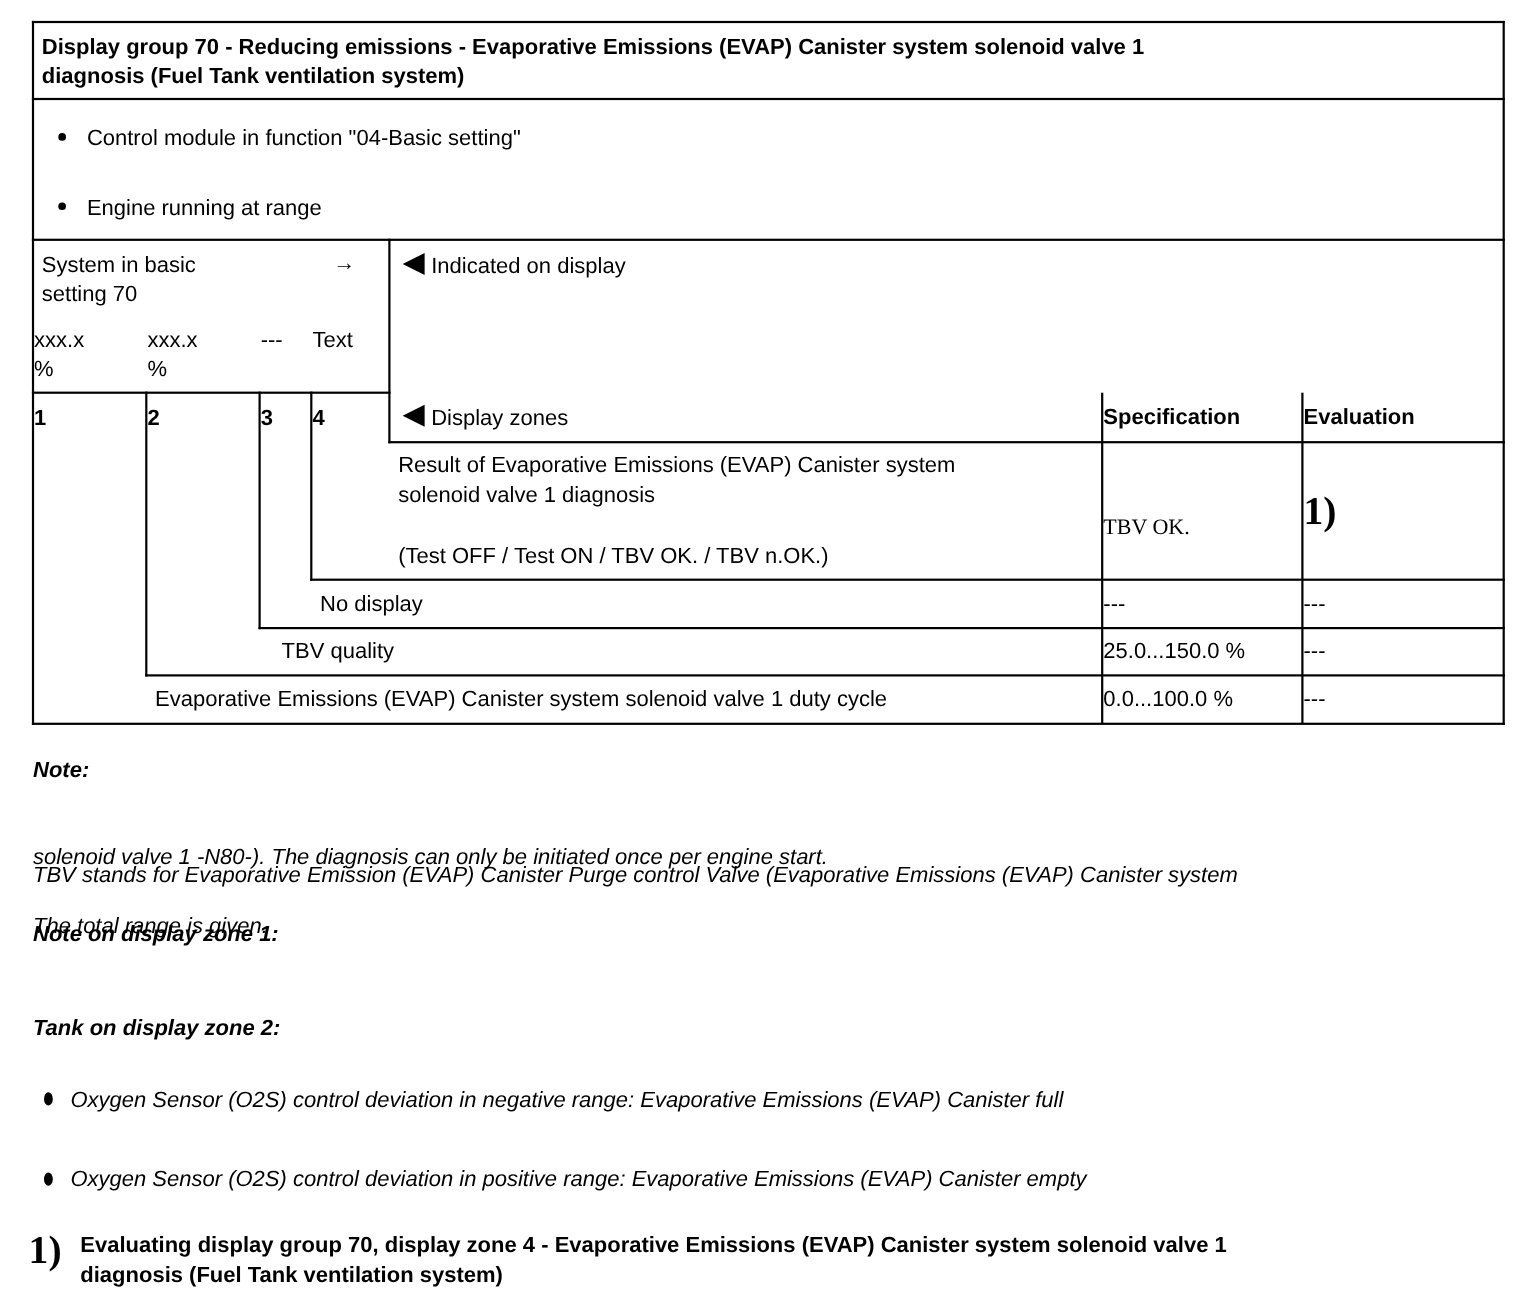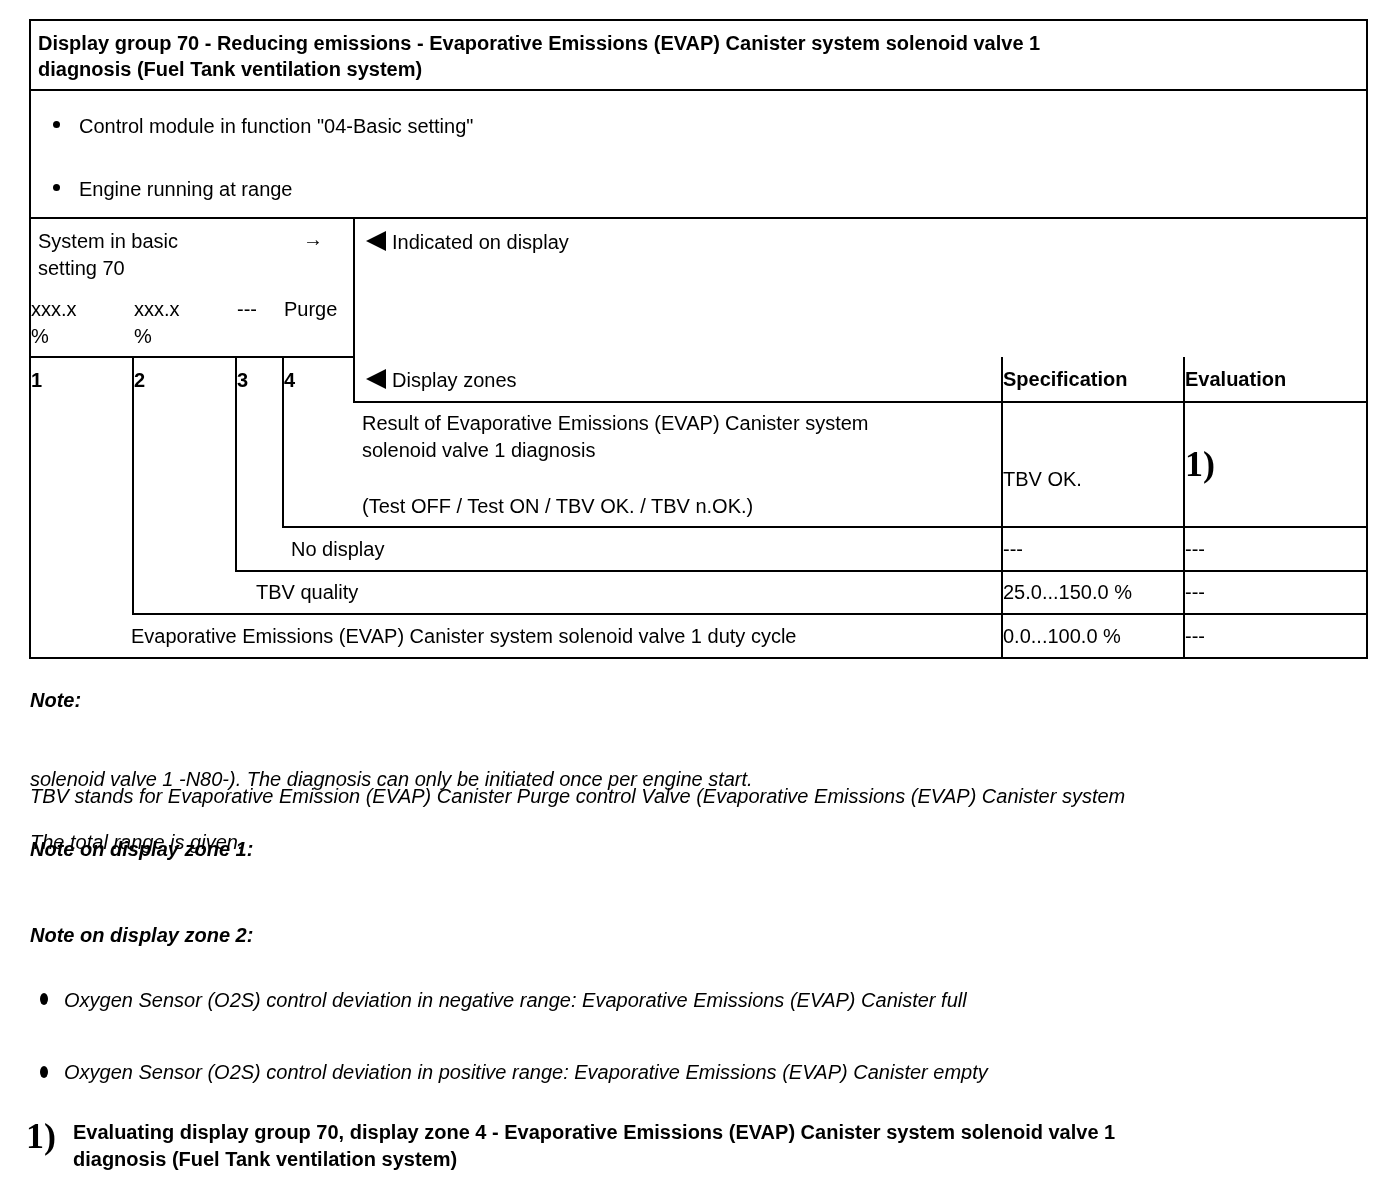--- a/index.html
+++ b/index.html
@@ -65,71 +65,71 @@
   <div>%</div>
 </div>
 <div class="t c" style="left:134px; top:296px; width:102px;">
   <div>xxx.x</div>
   <div>%</div>
 </div>
 <div class="t c" style="left:237px; top:296px; width:40px;">
   <div>---</div>
 </div>
 <div class="t c" style="left:284px; top:296px; width:62px;">
-  <div>Purge</div>
+  <div>Text</div>
 </div>
 
 <div class="t b c" style="left:31px; top:367px; width:102px;">1</div>
 <div class="t b c" style="left:134px; top:367px; width:102px;">2</div>
 <div class="t b c" style="left:237px; top:367px; width:40px;">3</div>
 <div class="t b c" style="left:284px; top:367px; width:62px;">4</div>
 
 <div class="t" style="left:366px; top:229px;">
   <span class="tri"></span><span>Indicated on display</span>
 </div>
 <div class="t" style="left:366px; top:367px;">
   <span class="tri"></span><span>Display zones</span>
 </div>
 <div class="t b c" style="left:1003px; top:366px; width:156px;">Specification</div>
 <div class="t b c" style="left:1185px; top:366px; width:218px;">Evaluation</div>
 
 <div>
   <div class="t" style="left:362px; top:410px;">Result of Evaporative Emissions (EVAP) Canister system</div>
   <div class="t" style="left:362px; top:437px;">solenoid valve 1 diagnosis</div>
   <div class="t" style="left:362px; top:493px;">(Test OFF / Test ON / TBV OK. / TBV n.OK.)</div>
-  <div class="t c" style="left:1003px; top:466px; width:180px;">TBV OK.</div>
+  <div class="t c" style="left:1003px; top:466px; width:180px;font-family:Liberation Serif, serif;">TBV OK.</div>
   <div class="t c ref" style="left:1185px; top:446px; width:181px;">1)</div>
 </div>
 
 <div>
   <div class="t" style="left:291px; top:536px;">No display</div>
   <div class="t c" style="left:1003px; top:536px; width:180px;">---</div>
   <div class="t c" style="left:1185px; top:536px; width:181px;">---</div>
 </div>
 
 <div>
   <div class="t" style="left:256px; top:579px;">TBV quality</div>
   <div class="t c" style="left:1003px; top:579px; width:180px;">25.0...150.0 %</div>
   <div class="t c" style="left:1185px; top:579px; width:181px;">---</div>
 </div>
 
 <div>
-  <div class="t" style="left:131px; top:623px;">Evaporative Emissions (EVAP) Canister system solenoid valve 1 duty cycle</div>
+  <div class="t" style="left:141px; top:623px;">Evaporative Emissions (EVAP) Canister system solenoid valve 1 duty cycle</div>
   <div class="t c" style="left:1003px; top:623px; width:180px;">0.0...100.0 %</div>
   <div class="t c" style="left:1185px; top:623px; width:181px;">---</div>
 </div>
 
 <div class="t b i" style="left:30px; top:687px;">Note:</div>
 <div class="t i" style="left:30px; top:739px;margin-top:44px;">TBV stands for Evaporative Emission (EVAP) Canister Purge control Valve (Evaporative Emissions (EVAP) Canister system</div>
 <div class="t i" style="left:30px; top:766px;">solenoid valve 1 -N80-). The diagnosis can only be initiated once per engine start.</div>
 
 <div class="t b i" style="left:30px; top:836px;">Note on display zone 1:</div>
 <div class="t i" style="left:30px; top:829px;font-style:italic;">The total range is given.</div>
 
-<div class="t b i" style="left:30px; top:922px;">Note on display zone 2:</div>
+<div class="t b i" style="left:30px; top:922px;">Tank on display zone 2:</div>
 
 <div class="diam" style="left:40px; top:993px;"></div>
 <div class="t i" style="left:64px; top:987px;">Oxygen Sensor (O2S) control deviation in negative range: Evaporative Emissions (EVAP) Canister full</div>
 <div class="diam" style="left:40px; top:1066px;"></div>
 <div class="t i" style="left:64px; top:1059px;">Oxygen Sensor (O2S) control deviation in positive range: Evaporative Emissions (EVAP) Canister empty</div>
 
 <div class="t ref" style="left:26px; top:1118px;">1)</div>
 <div class="t b" style="left:73px; top:1119px;">Evaluating display group 70, display zone 4 - Evaporative Emissions (EVAP) Canister system solenoid valve 1</div>
 <div class="t b" style="left:73px; top:1146px;">diagnosis (Fuel Tank ventilation system)</div>
 

